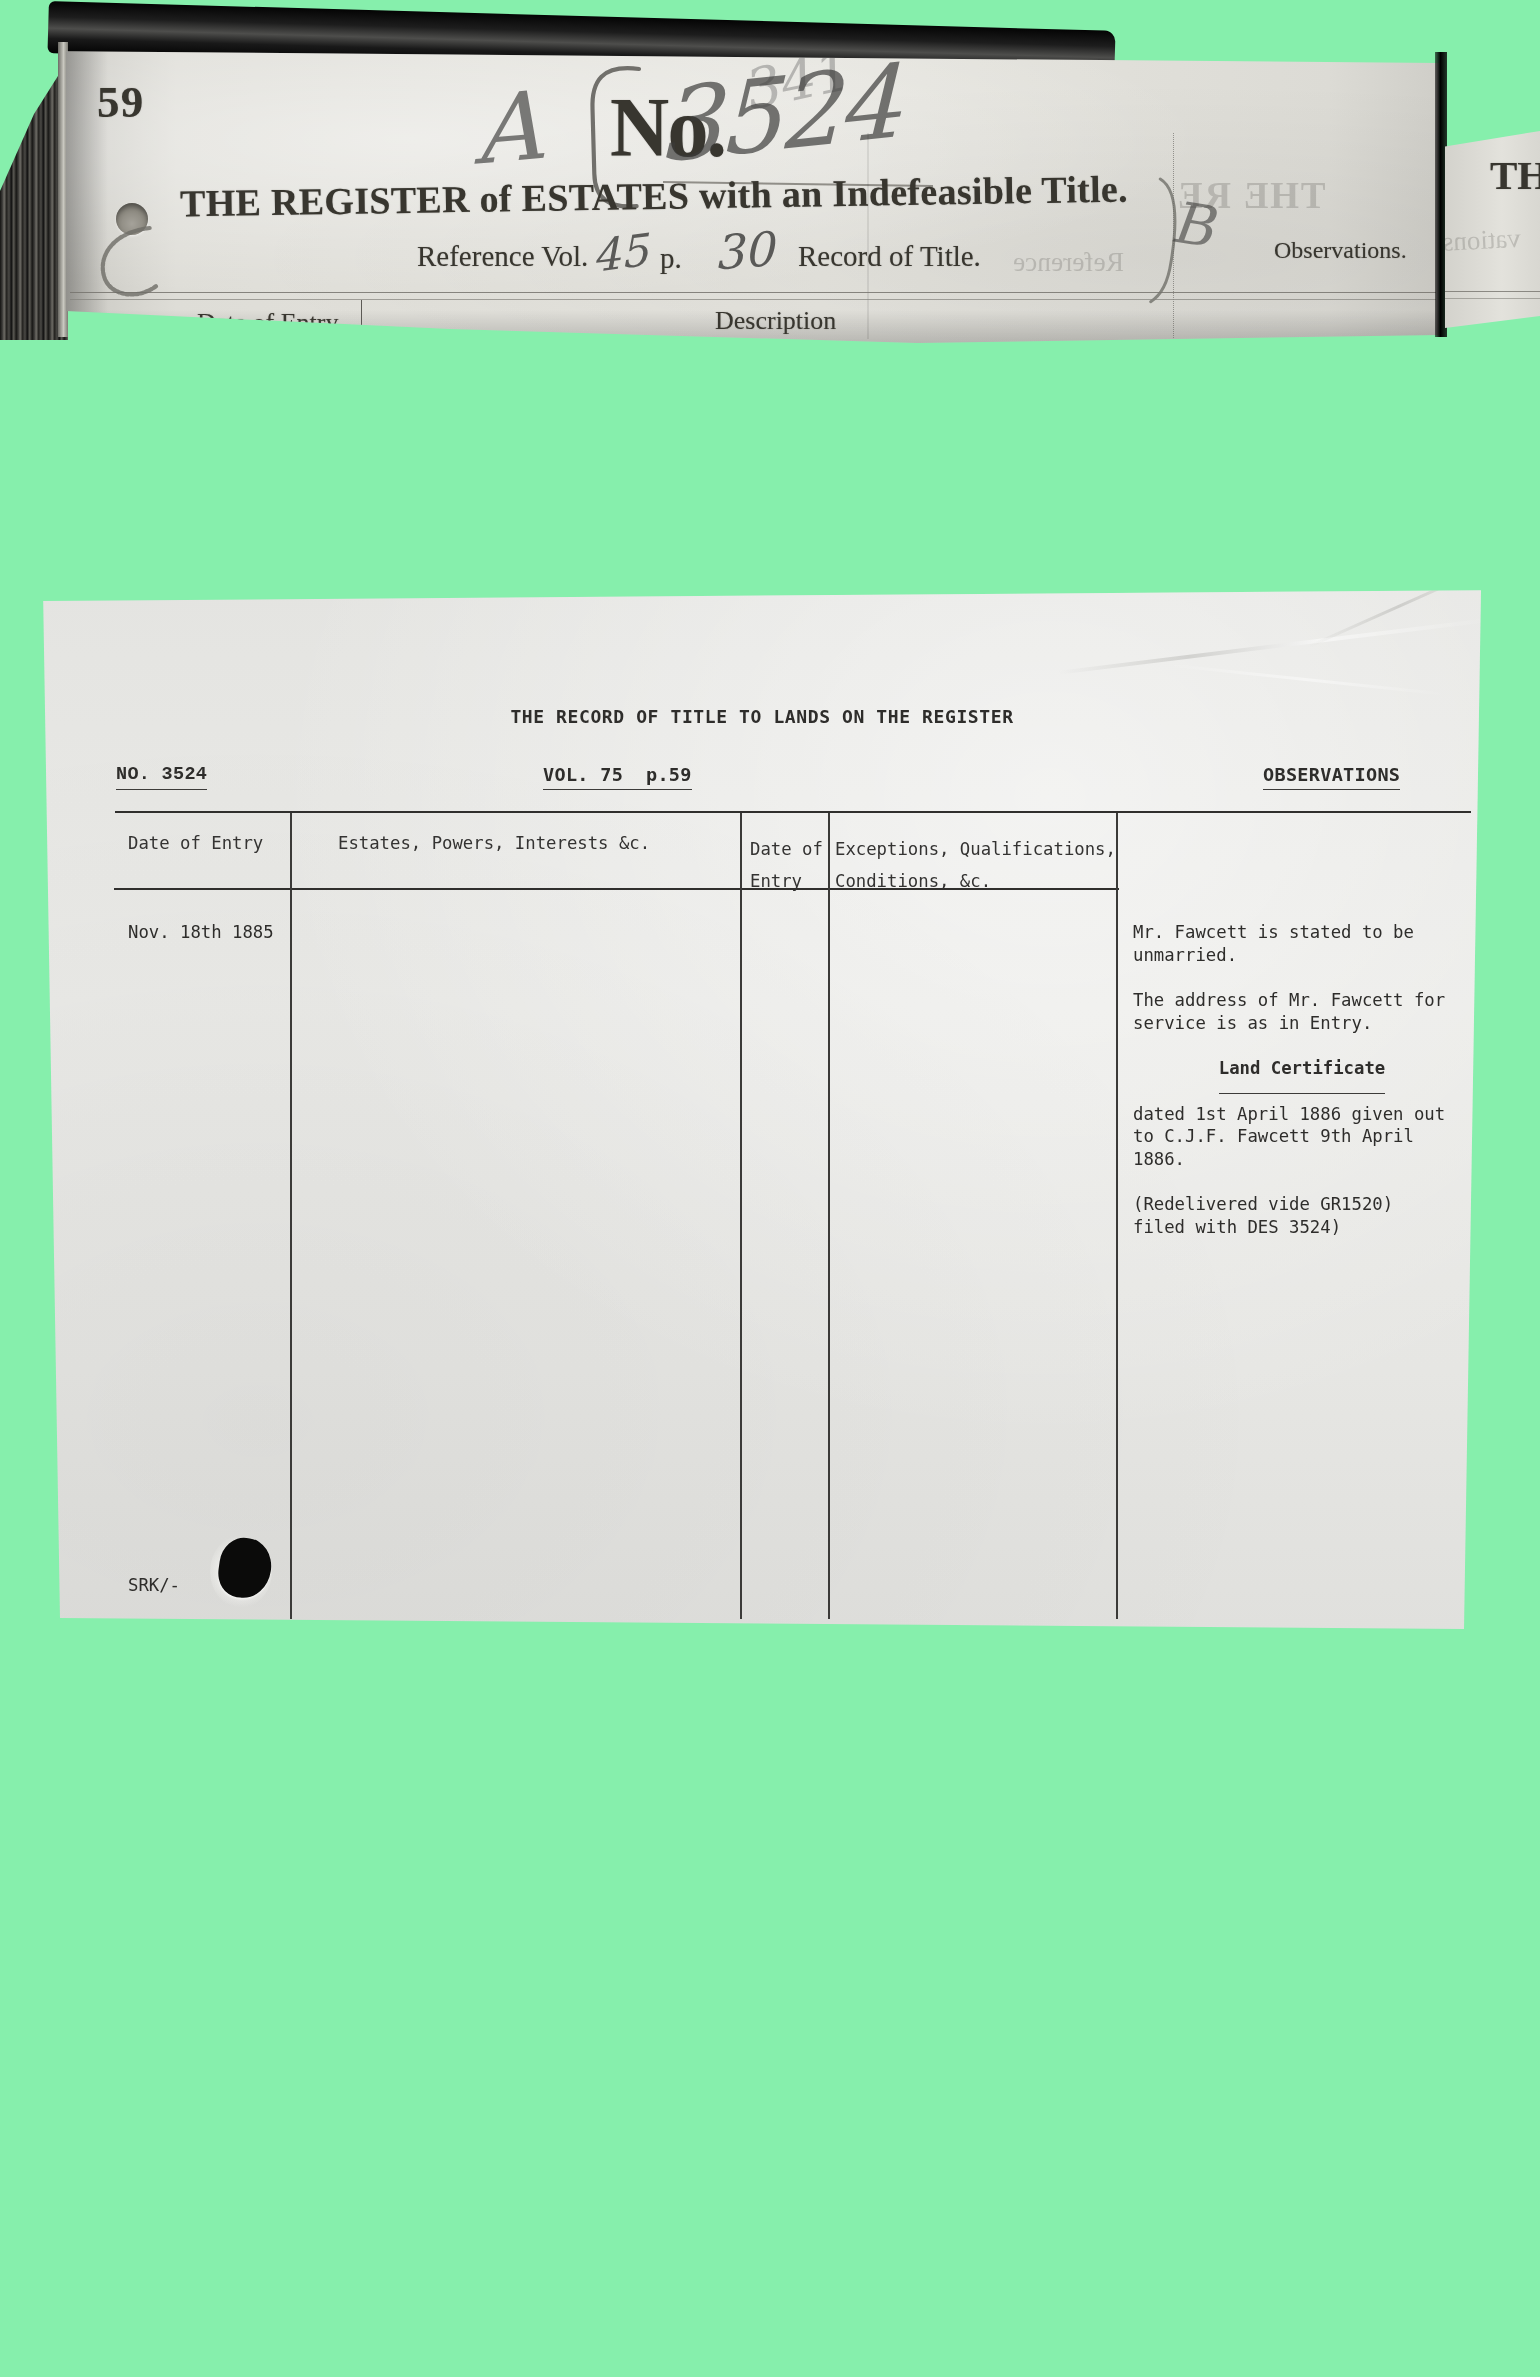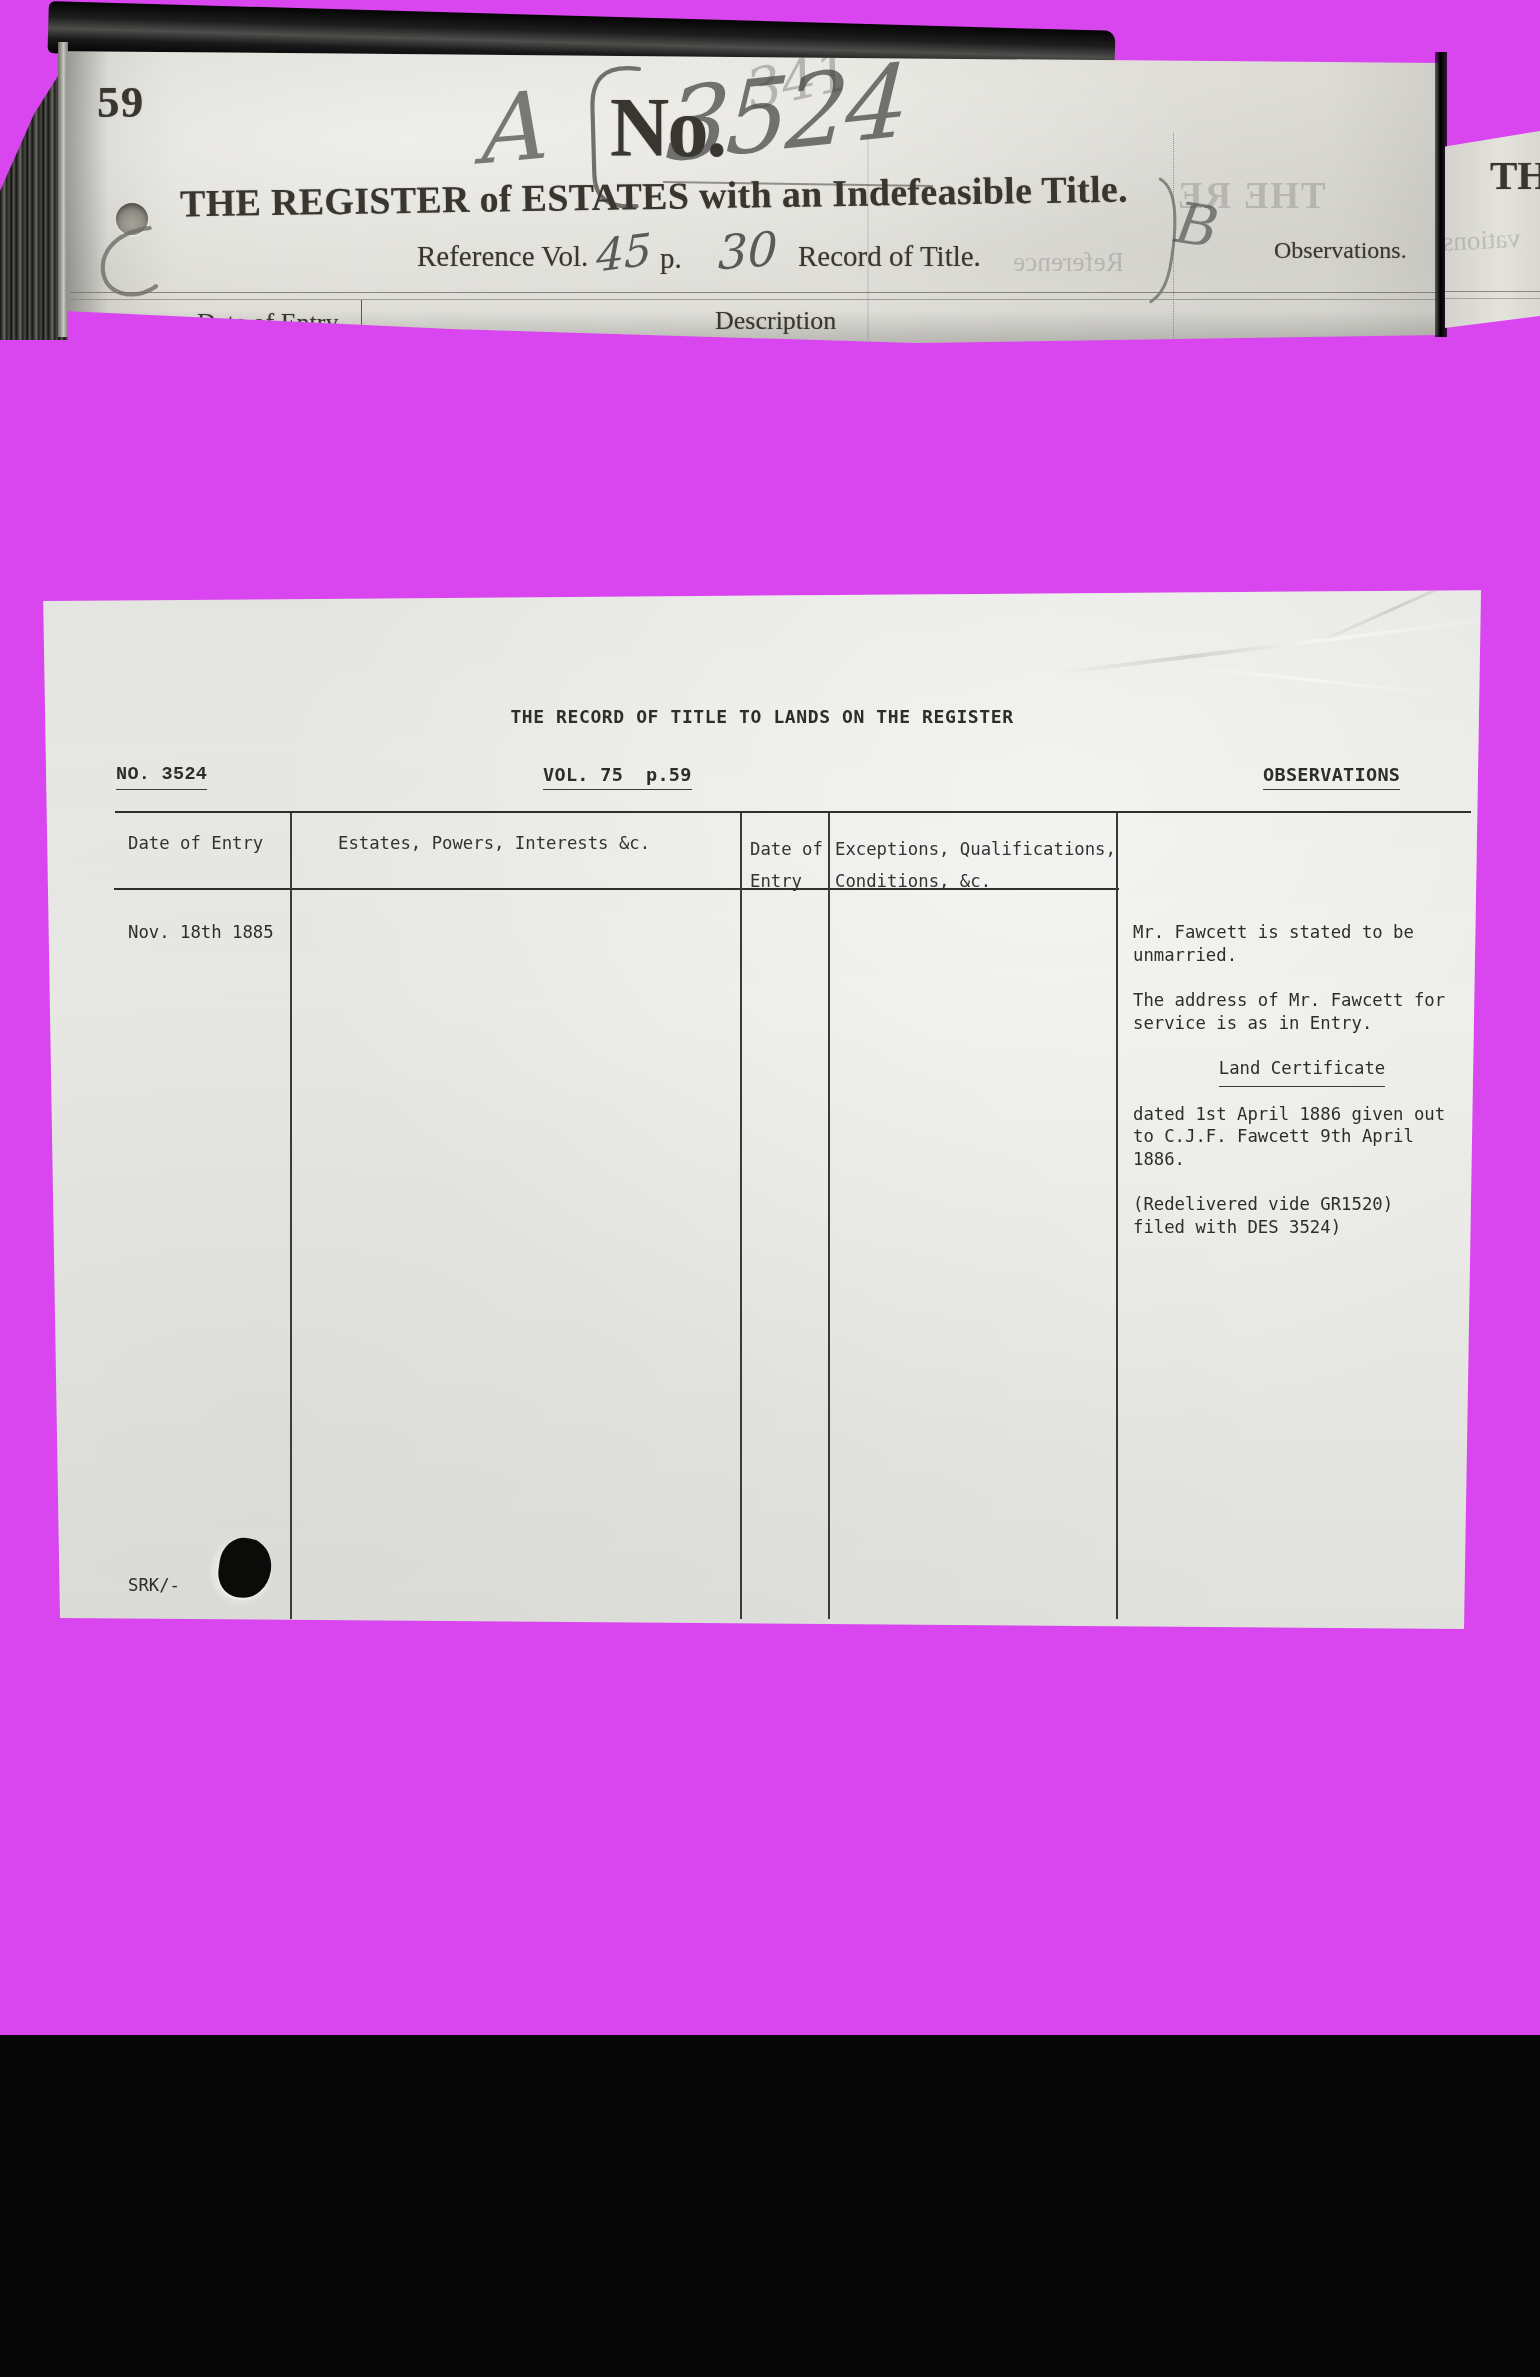--- a/index.html
+++ b/index.html
@@ -1,16 +1,16 @@
 <!DOCTYPE html>
 <html style="font-size:9.5px"><head>
 <meta charset="utf-8">
 <style>
   html,body{margin:0;padding:0;background:#070707;}
-  #stage{position:relative;width:1541px;height:2035px;background:#d946ef;overflow:hidden;
+  #stage{position:relative;width:1541px;height:2377px;background:#86efac;overflow:hidden;
          font-family:"Liberation Serif", serif;}
   .abs{position:absolute;}
 
   
   #top-section{position:absolute;left:0;top:0;width:1541px;height:358px;}
 
   .stack-strip{position:absolute;left:0;top:36px;width:68px;height:304px;
     background:repeating-linear-gradient(90deg,#141412 0px,#3d3c39 2.4px,#6e6c66 4.2px,#242320 6.6px,#4b4a46 9px,#101010 11.3px,#5a5953 13.7px,#1d1c1a 16px);
     clip-path:polygon(0 155px,50% 78px,100% 24px,100% 100%,0 100%);}
   .fore-edge{position:absolute;left:58px;top:42px;width:9.5px;height:295px;
@@ -109,21 +109,21 @@
   .th2{left:296px;top:244px;}
   .th3{left:708px;top:244px;white-space:pre-line;line-height:32px;}
   .th4{left:793px;top:244px;white-space:pre-line;line-height:32px;}
 
   .entry-date{left:86px;top:332px;}
   .entry-text{left:255px;top:329px;line-height:22px;}
 
   .obs-block{left:1091px;top:332px;width:338px;}
   .obs-block p{margin:0 0 22.7px 0;}
   .land-cert{display:block;text-align:center;margin:0 0 22.7px 0;}
-  .land-cert span{border-bottom:1.8px solid #3c3b39;padding-bottom:8px;}
+  .land-cert span{border-bottom:1.8px solid #3c3b39;padding-bottom:15px;font-weight:bold;}
 
   .punch-bottom-halo{left:168px;top:946px;width:62px;height:73px;border-radius:50%;
     background:radial-gradient(circle,#f4f4f1 30%,rgba(244,244,241,0) 75%);}
   .punch-bottom{left:177px;top:949px;width:52px;height:60px;border-radius:48% 52% 55% 45%;
     background:#0b0b0a;transform:rotate(8deg);box-shadow:0 1.8px 1.8px rgba(255,255,255,.55);}
   .initials{left:86px;top:985px;}
 
   svg.mark{position:absolute;overflow:visible;}
 </style>
 </head>

